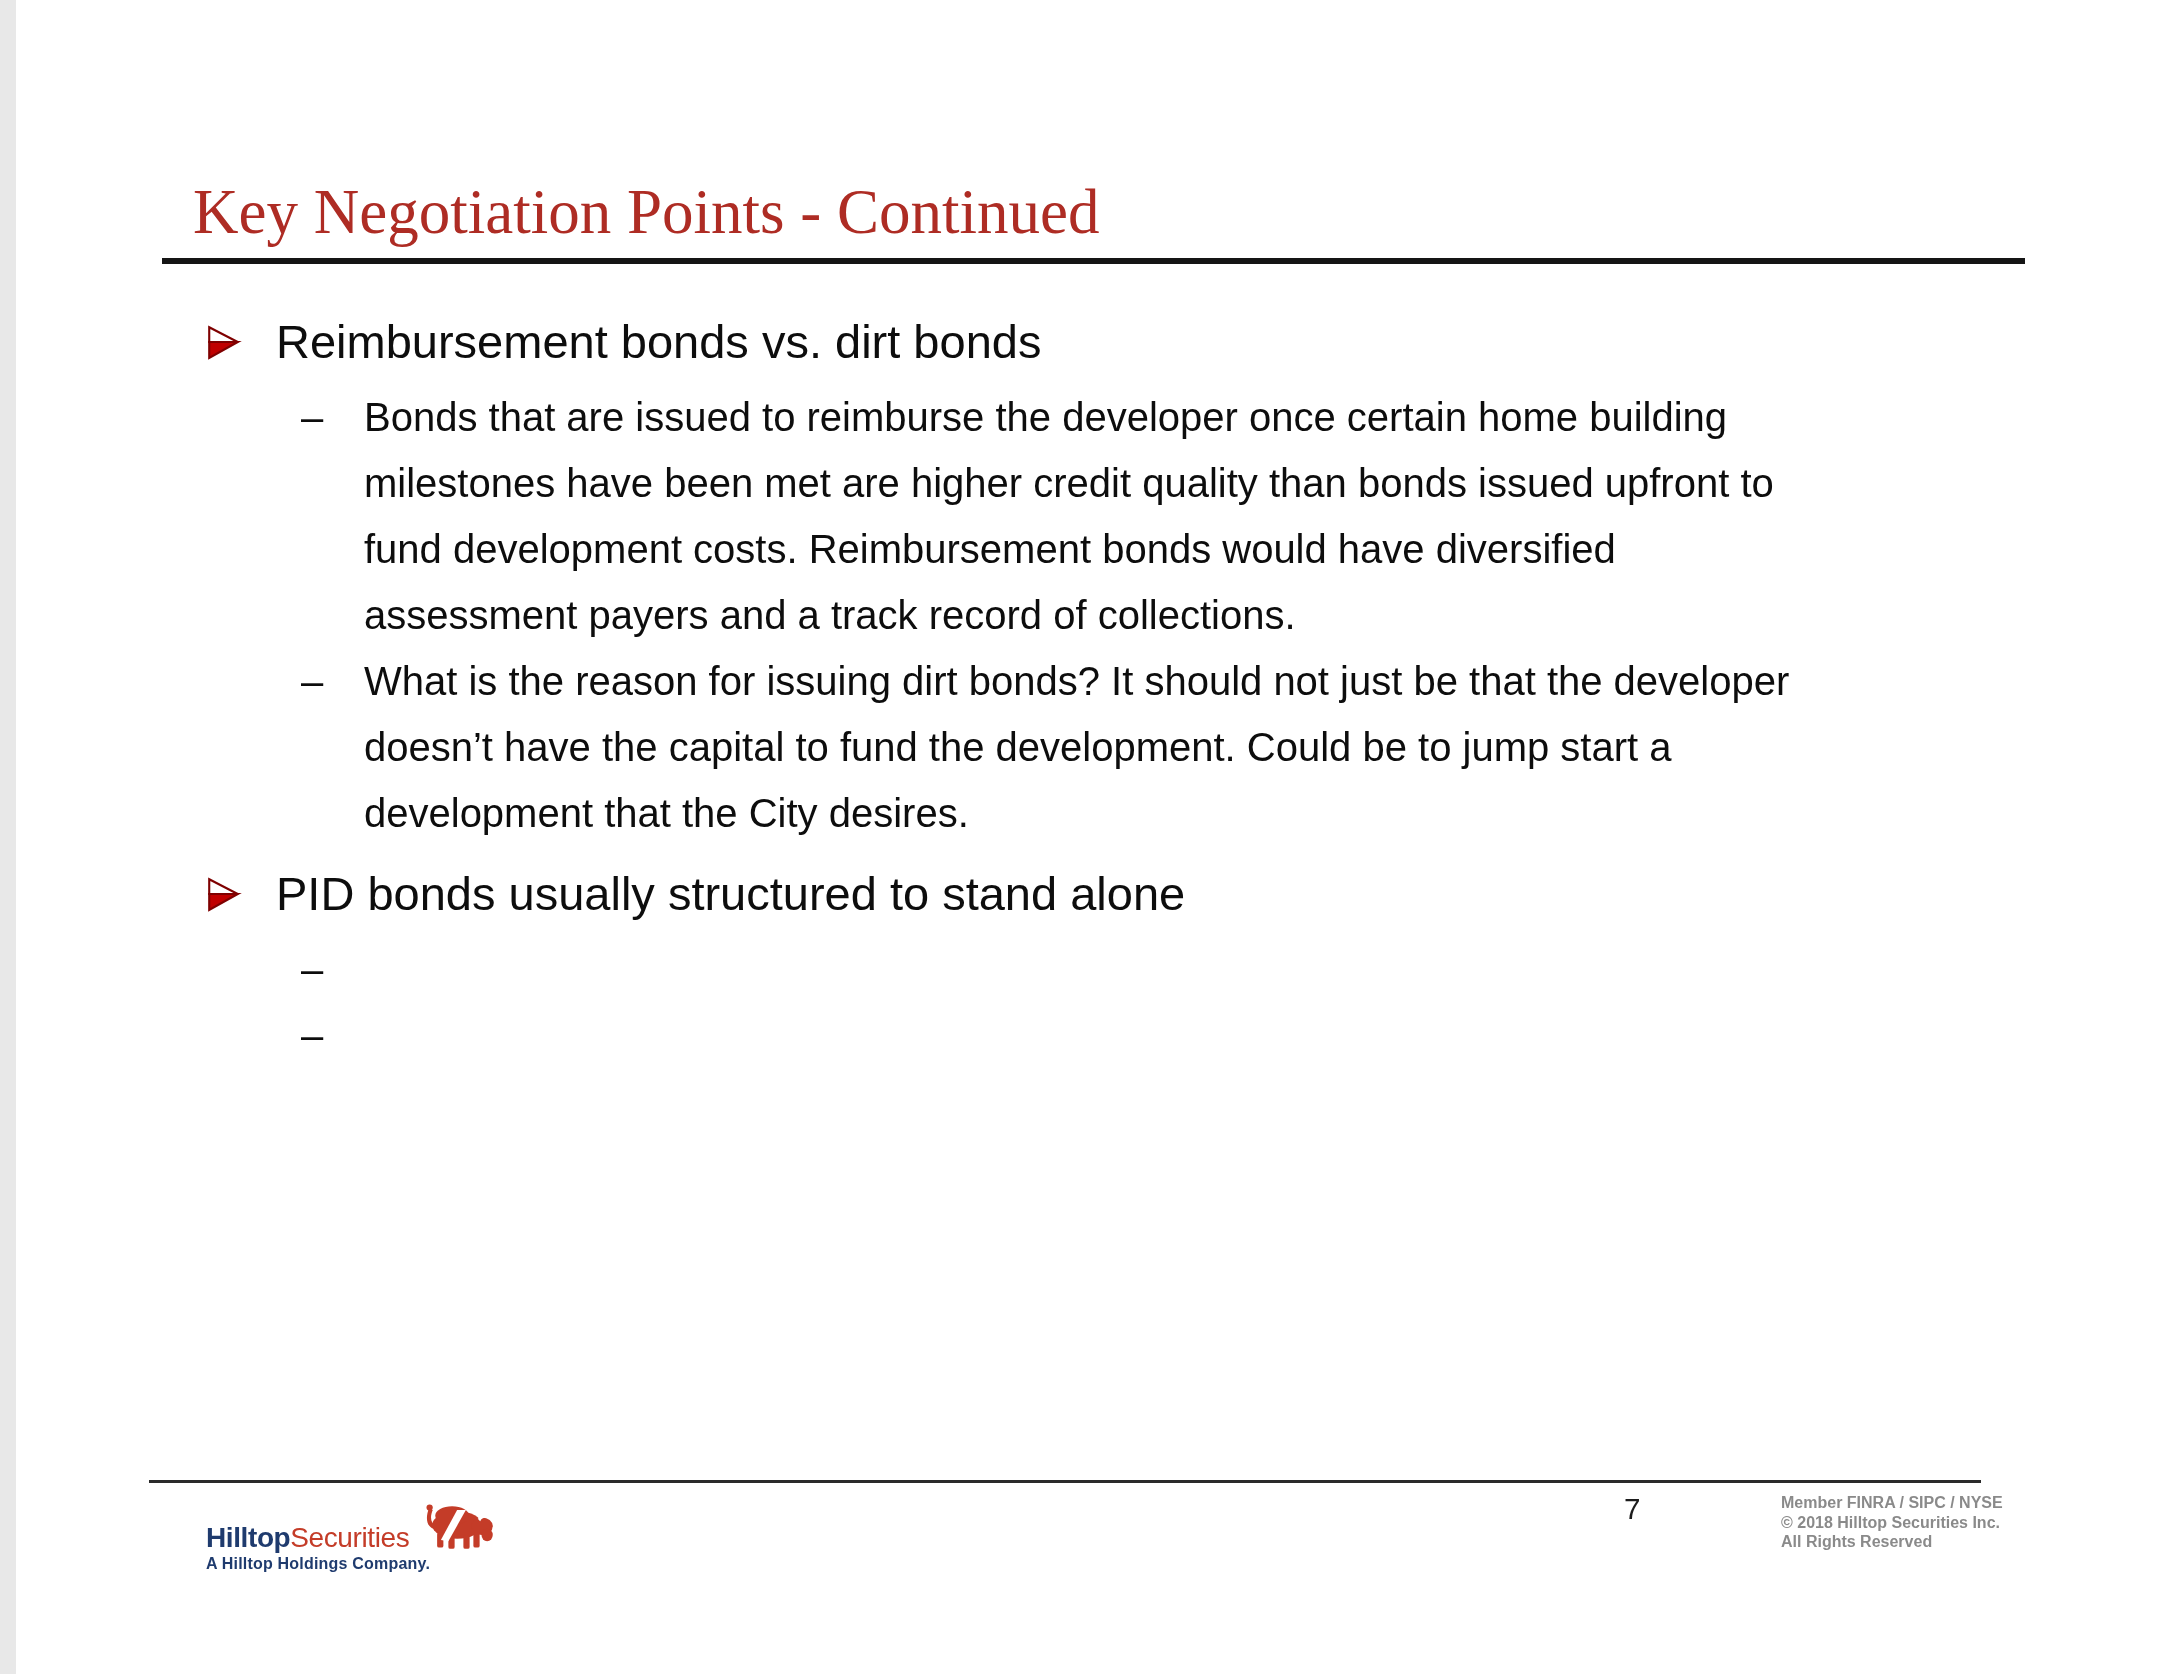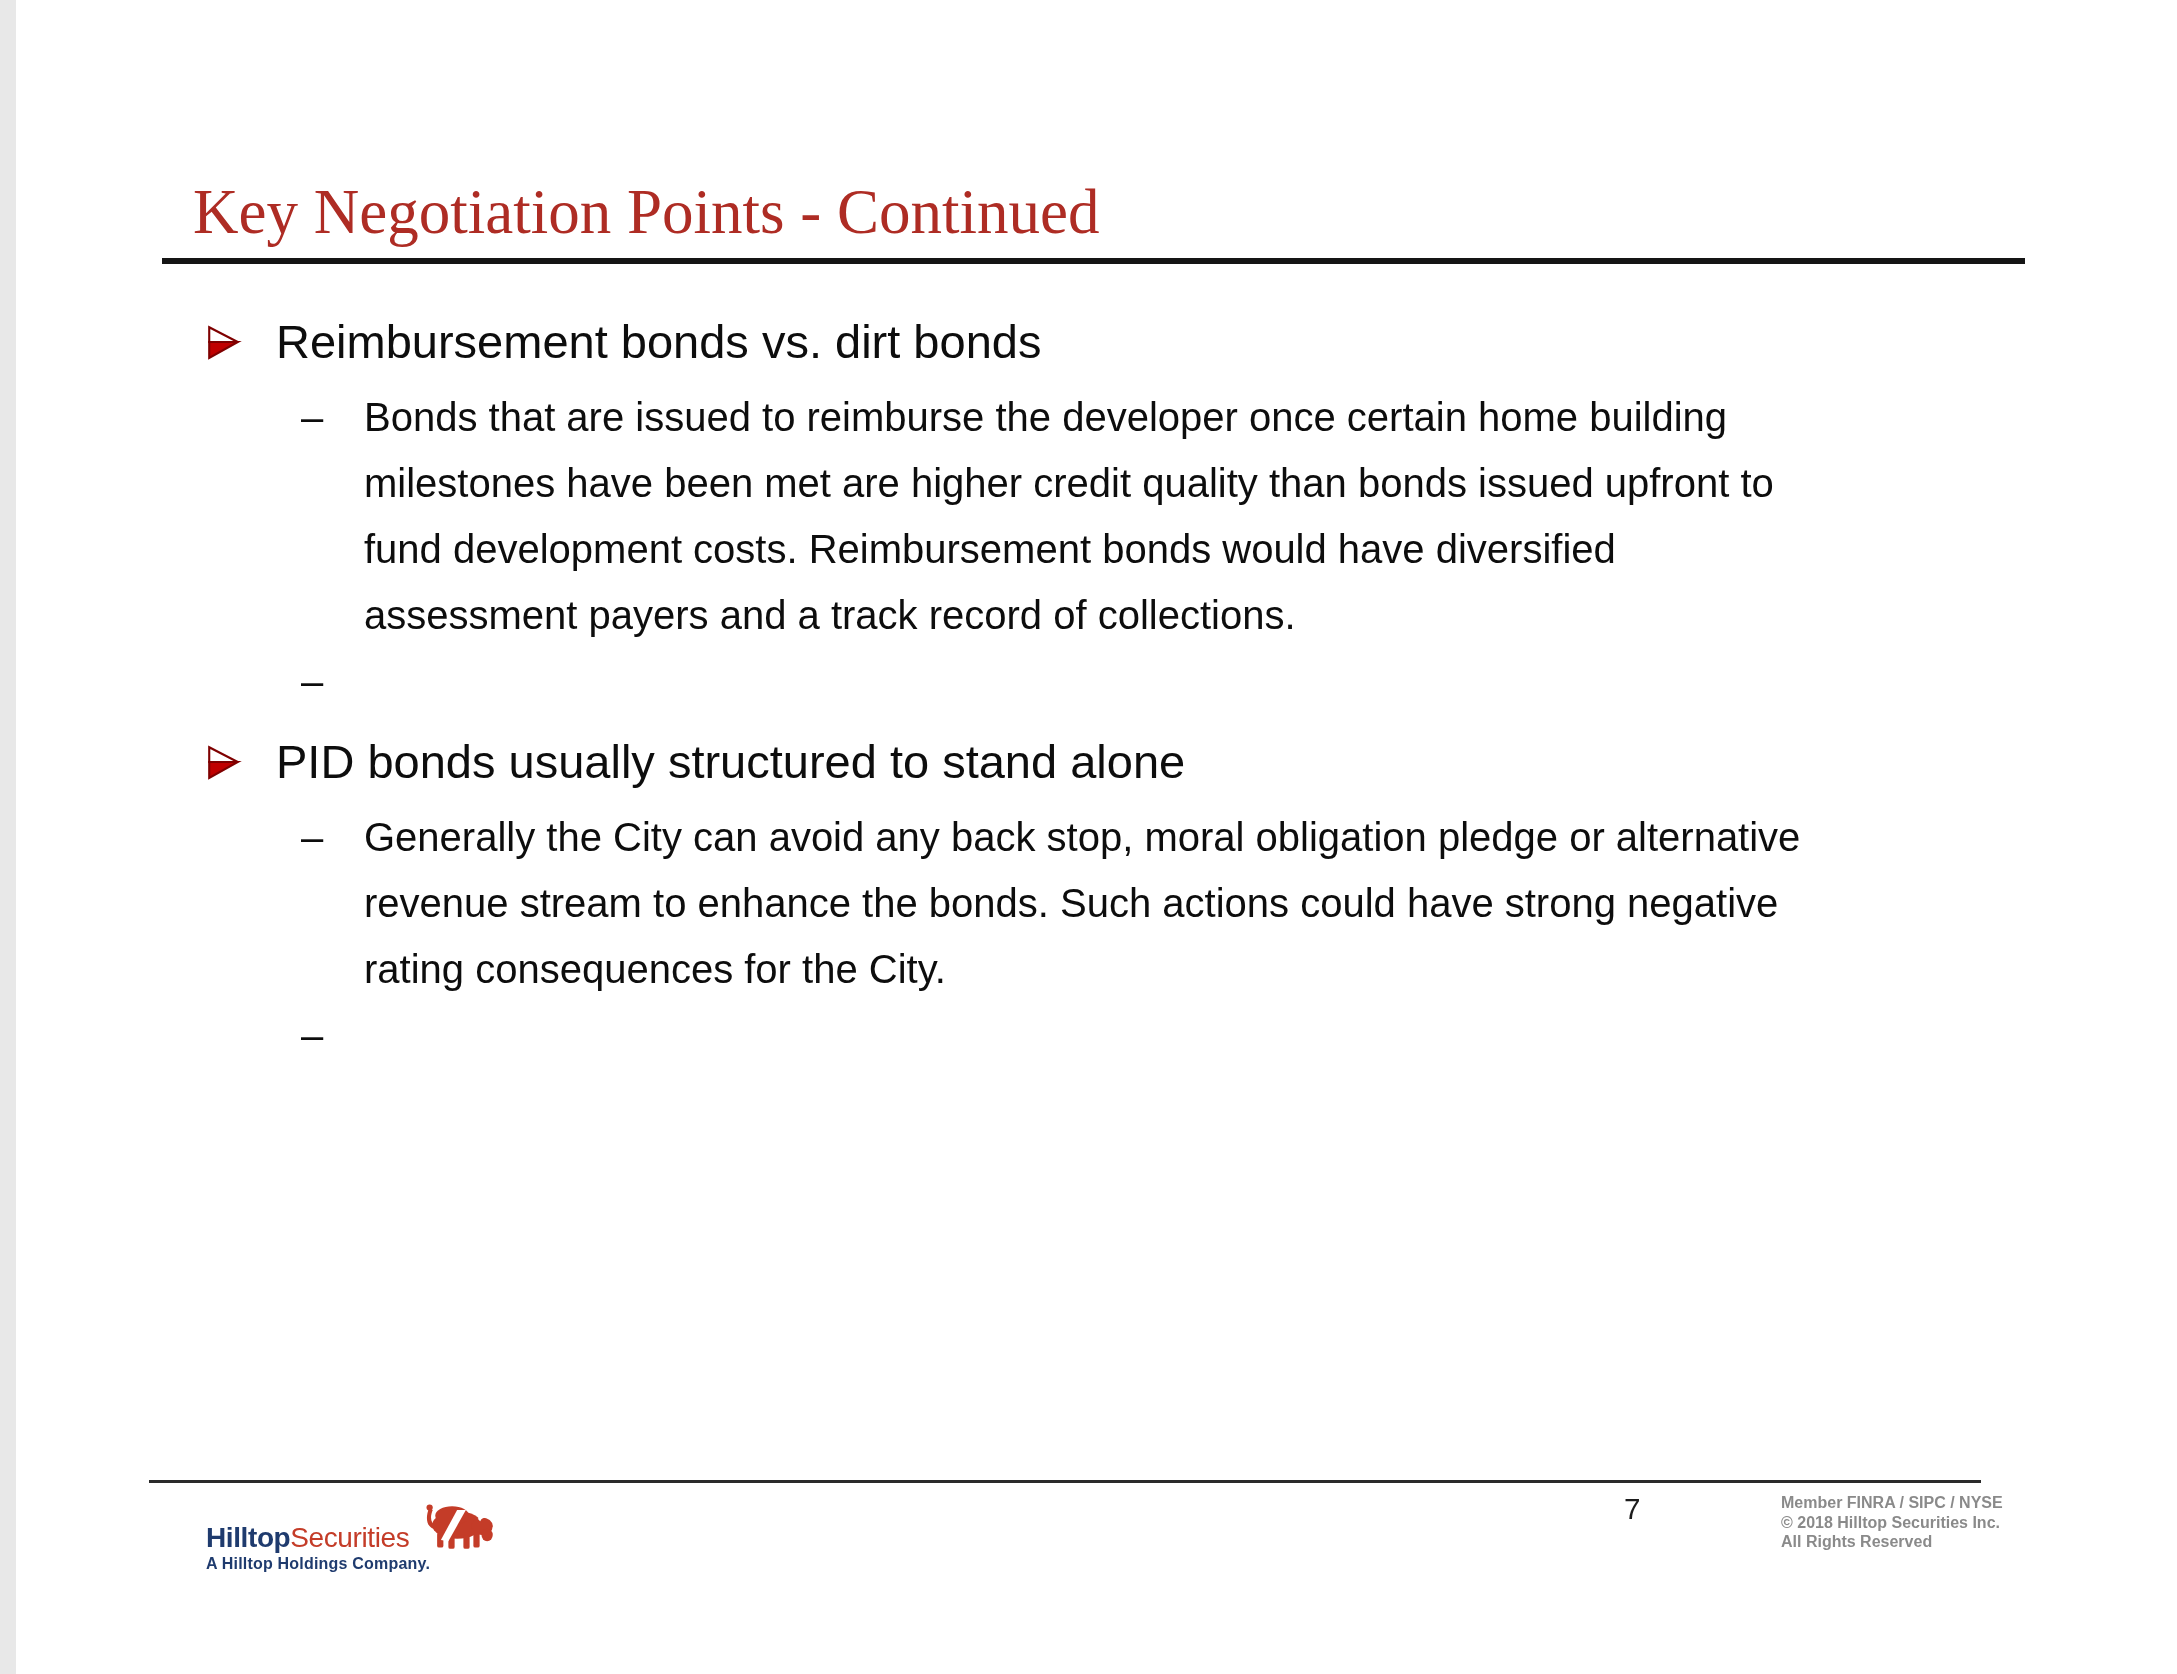--- a/index.html
+++ b/index.html
@@ -152,38 +152,38 @@
     <div class="l2-group">
       <div class="l2">
         <span class="dash">–</span>
         <span class="l2-text">Bonds that are issued to reimburse the developer once certain home building
 milestones have been met are higher credit quality than bonds issued upfront to
 fund development costs. Reimbursement bonds would have diversified
 assessment payers and a track record of collections.</span>
       </div>
       <div class="l2">
         <span class="dash">–</span>
+        <span class="l2-text">What is the reason for issuing dirt bonds? It should not just be that the developer
+doesn’t have the capital to fund the development. Could be to jump start a
+development that the City desires.</span>
       </div>
     </div>
 
     <div class="l1">
       <span class="arrow-wrap">
         <svg width="38" height="38" viewBox="0 0 36 36" aria-hidden="true">
           <polygon points="4,4 31,18 4,18" fill="#ffffff" stroke="#7F0000" stroke-width="2"></polygon>
           <polygon points="4,18 31,18 4,33" fill="#C00000" stroke="#7F0000" stroke-width="2"></polygon>
         </svg>
       </span>
       <span class="l1-text">PID bonds usually structured to stand alone</span>
     </div>
     <div class="l2-group">
       <div class="l2">
         <span class="dash">–</span>
-        <span class="l2-text">Generally the City can avoid any back stop, moral obligation pledge or alternative
-revenue stream to enhance the bonds. Such actions could have strong negative
-rating consequences for the City.</span>
       </div>
       <div class="l2">
         <span class="dash">–</span>
       </div>
     </div>
 
   </div>
 
   <div class="footer-rule"></div>
 

